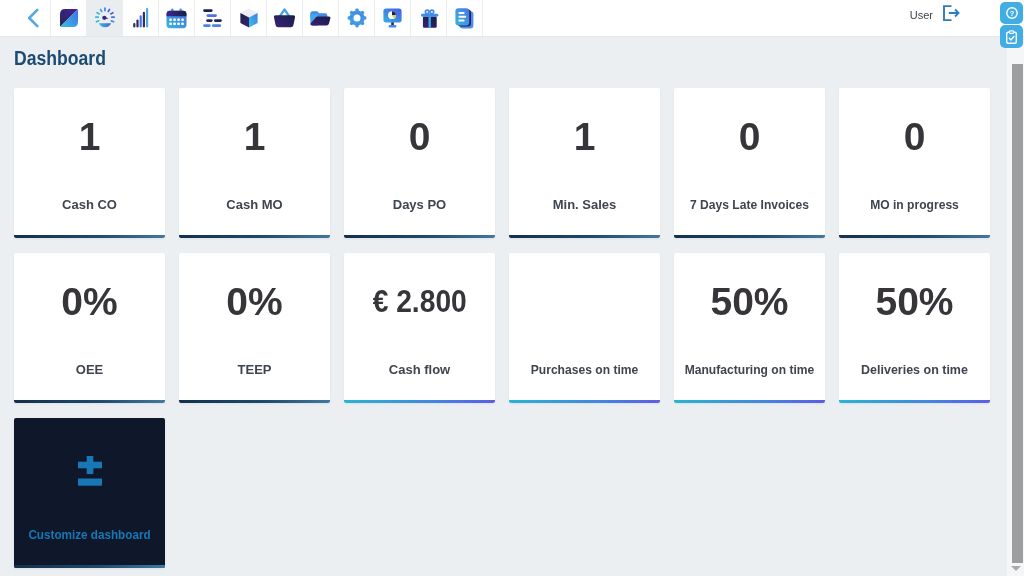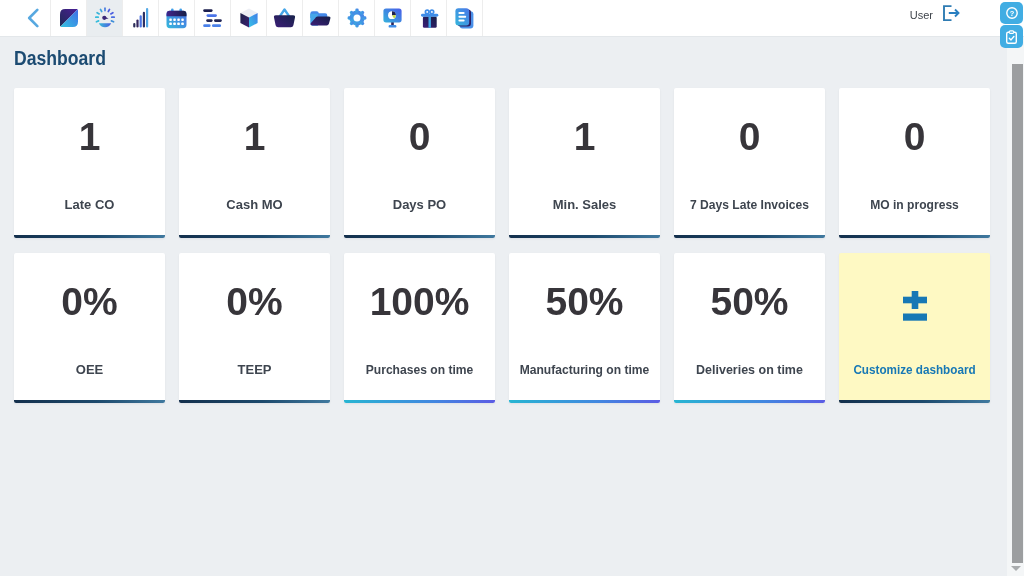--- a/index.html
+++ b/index.html
@@ -21,21 +21,21 @@
   .grid { position:absolute; left:14px; top:88px; width:976px; display:grid; grid-template-columns:repeat(6,151px); grid-auto-rows:150px; column-gap:14px; row-gap:15px; }
   .card { position:relative; background:#fff; border-radius:2px; box-shadow:0 1px 2px rgba(60,70,85,0.08); }
   .bar { position:absolute; bottom:0; left:0; right:0; height:3px; border-radius:0 0 2px 2px; }
   .bar.navy { background:linear-gradient(90deg,#14304d 0%,#1d4a6d 55%,#40799f 100%); }
   .bar.cyan { background:linear-gradient(90deg,#27b5d2 0%,#4286e0 60%,#5b5ce4 100%); }
   .num { position:absolute; top:28px; left:0; width:100%; height:41px; display:flex; align-items:center; justify-content:center; font-size:39px; font-weight:bold; color:#37353a; }
   .num .s30 { font-size:31px; transform:scaleX(0.91); }
   .num .s27 { font-size:28px; transform:scaleX(0.74); }
   .lbl { position:absolute; top:110px; left:0; width:100%; text-align:center; font-size:13px; line-height:14px; font-weight:bold; color:#3e454f; }
   .sq96{transform:scaleX(0.96);} .sq93{transform:scaleX(0.93);} .sq90{transform:scaleX(0.90);}
-  .card.custom { background:#fef9c3; }
+  .card.custom { background:#0f172a; }
   .card.custom .lbl { color:#1778b5; }
   .pmicon { position:absolute; top:38px; left:0; width:100%; display:flex; justify-content:center; }
 
   
   .fab { position:absolute; left:1000px; width:23px; background:#41ade3; border-radius:5px; display:flex; align-items:center; justify-content:center; z-index:8; }
   .fab1 { top:2px; height:22px; } .fab2 { top:25px; height:23px; }
 
   
   .sbtrack { position:absolute; top:37px; right:0; width:17px; height:539px; background:#f4f6f7; }
   .sbthumb { position:absolute; top:27px; left:5px; width:11px; height:499px; background:#9c9ea0; }
@@ -263,21 +263,21 @@
         <path d="M6.8 9 H16.2 M13 5.5 L16.5 9 L13 12.5" fill="none" stroke="#2a7fc0" stroke-width="1.9"></path>
       </svg>
   </div>
 </div>
 
 <div class="title">Dashboard</div>
 
 <div class="grid">
   <div class="card">
       <div class="num">1</div>
-      <div class="lbl">Late CO</div>
+      <div class="lbl">Cash CO</div>
       <div class="bar navy"></div>
     </div>
   <div class="card">
       <div class="num">1</div>
       <div class="lbl">Cash MO</div>
       <div class="bar navy"></div>
     </div>
   <div class="card">
       <div class="num">0</div>
       <div class="lbl">Days PO</div>
@@ -303,21 +303,27 @@
       <div class="num">0%</div>
       <div class="lbl">OEE</div>
       <div class="bar navy"></div>
     </div>
   <div class="card">
       <div class="num">0%</div>
       <div class="lbl">TEEP</div>
       <div class="bar navy"></div>
     </div>
   <div class="card">
-      <div class="num">100%</div>
+      <div class="num">
+        <span class="s30">€ 2.800</span>
+      </div>
+      <div class="lbl">Cash flow</div>
+      <div class="bar cyan"></div>
+    </div>
+  <div class="card">
       <div class="lbl sq93">Purchases on time</div>
       <div class="bar cyan"></div>
     </div>
 
   <div class="card">
       <div class="num">50%</div>
       <div class="lbl sq93">Manufacturing on time</div>
       <div class="bar cyan"></div>
     </div>
   <div class="card">

